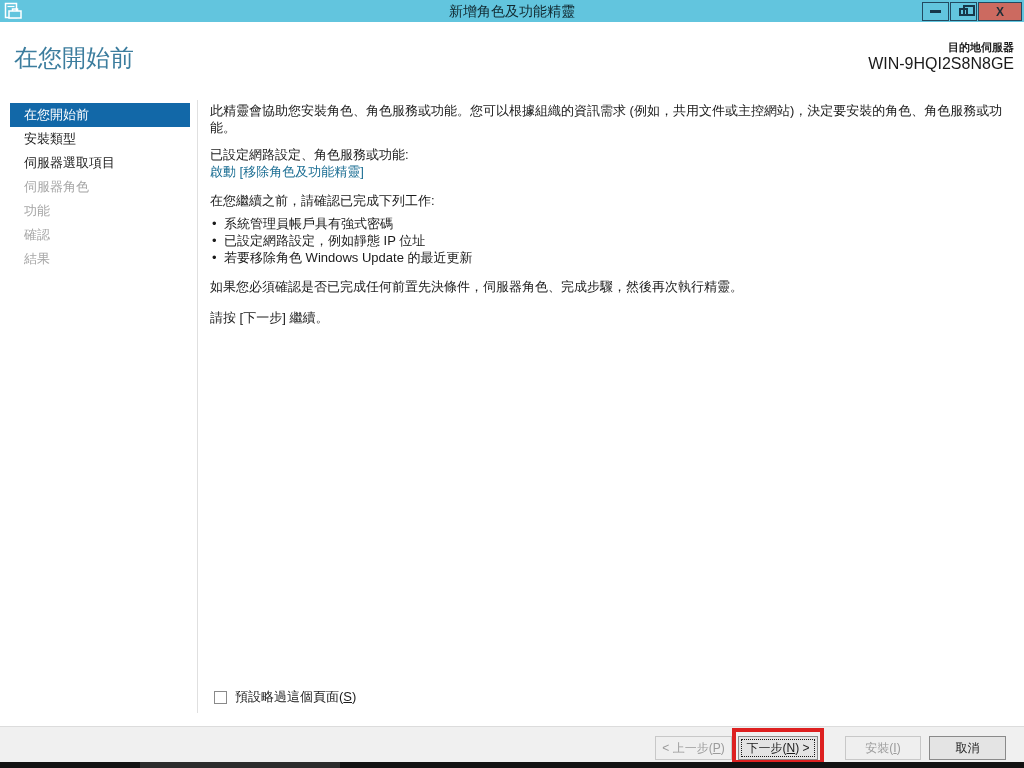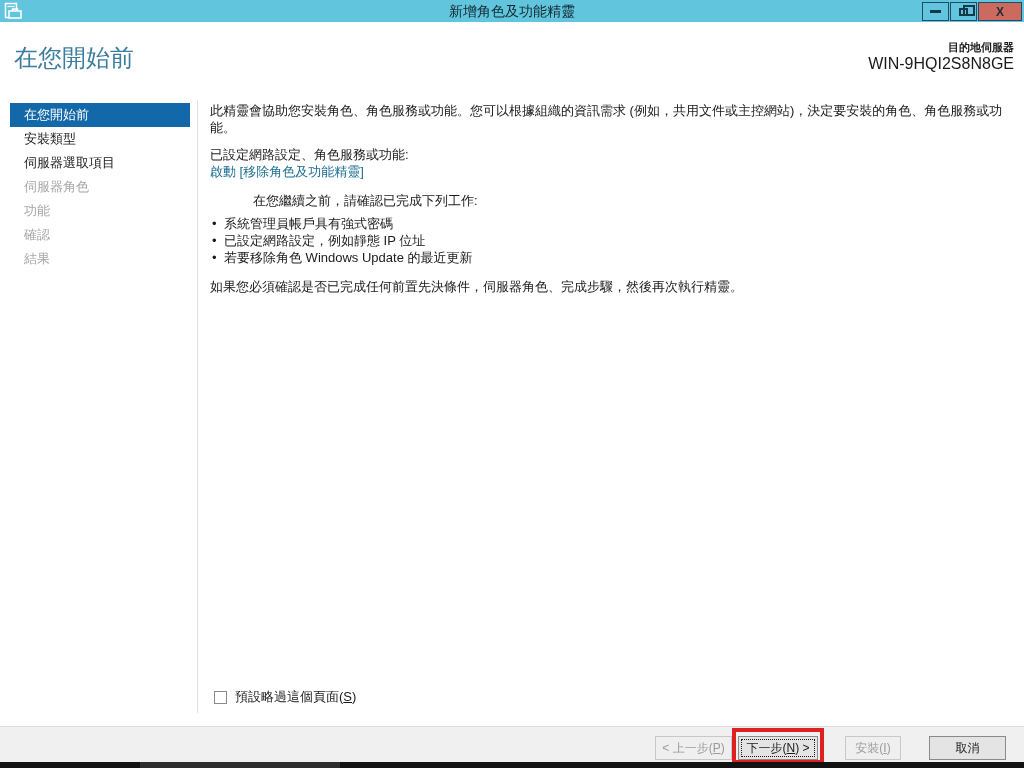--- a/index.html
+++ b/index.html
@@ -37,42 +37,42 @@
   .nav-item.disabled { color:#a6a6a6; }
   .v-divider { position:absolute; left:197px; top:100px; width:1px; height:613px; background:#e0e0e0; }
 
   
   .main { position:absolute; left:210px; top:100px; width:804px; font-size:13px;
     color:#1a1a1a; line-height:17px; }
   .main p { margin-bottom:0; }
   .p-intro { margin-top:2px; }
   .p-remove { margin-top:10px; }
   .link { color:#1d6f94; cursor:pointer; }
-  .p-confirm { margin-top:12px;margin-left:43px; }
+  .p-confirm { margin-top:12px; }
   .bullets { list-style:none; margin-top:6px; }
   .bullets li { padding-left:14px; position:relative; line-height:17px; }
   .bullets li::before { content:"•"; position:absolute; left:2px; }
   .p-note { margin-top:12px; }
   .p-hint { margin-top:14px; }
 
   
   .skip-row { position:absolute; left:214px; top:688px; display:flex; align-items:center;
     font-size:13px; color:#1a1a1a; }
   .checkbox { width:13px; height:13px; border:1px solid #8a8a8a; background:#fff; margin-right:8px; }
   .key { text-decoration:underline; }
 
   
   .footer { position:absolute; left:0; top:726px; width:1024px; height:36px;
     background:#f0f0f0; border-top:1px solid #dcdcdc; }
   .btn { position:absolute; top:9px; height:24px; font-size:12px; color:#1a1a1a;
     background:#e4e4e4; border:1px solid #8a8a8a; text-align:center; line-height:22px; }
   .btn.disabled { background:#efefef; border-color:#c8c8c8; color:#9b9b9b; }
   .btn-prev { left:655px; width:77px; }
   .btn-next { left:738px; width:80px; outline:1px dotted #1a1a1a; outline-offset:-4px; }
-  .btn-install { left:845px; width:56px; }
+  .btn-install { left:845px; width:76px; }
   .btn-cancel { left:929px; width:77px; }
   .annotation { position:absolute; left:732px; top:1px; width:92px; height:36px;
     border:4px solid #dd2020; pointer-events:none; }
 
   
   .bottom-strip { position:absolute; left:0; top:762px; width:1024px; height:6px; background:#121212; }
   .bottom-strip-light { position:absolute; left:140px; top:0; width:200px; height:6px; background:#2c2c2c; }
 </style>
 </head>
 <body>
@@ -123,20 +123,21 @@
   <p class="p-intro">此精靈會協助您安裝角色、角色服務或功能。您可以根據組織的資訊需求 (例如，共用文件或主控網站)，決定要安裝的角色、角色服務或功能。</p>
   <p class="p-remove">已設定網路設定、角色服務或功能:</p>
   <p><span class="link">啟動 [移除角色及功能精靈]</span></p>
   <p class="p-confirm">在您繼續之前，請確認已完成下列工作:</p>
   <ul class="bullets">
     <li>系統管理員帳戶具有強式密碼</li>
     <li>已設定網路設定，例如靜態 IP 位址</li>
     <li>若要移除角色 Windows Update 的最近更新</li>
   </ul>
   <p class="p-note">如果您必須確認是否已完成任何前置先決條件，伺服器角色、完成步驟，然後再次執行精靈。</p>
+  <p class="p-hint">請按 [下一步] 繼續。</p>
 </div>
 
 <div class="skip-row">
   <span class="checkbox"></span>
   <span><span>預設略過這個頁面(</span><span class="key">S</span><span>)</span></span>
 </div>
 
 <div class="footer">
   <div class="btn btn-prev disabled"><span>&lt; 上一步(</span><span class="key">P</span><span>)</span></div>
   <div class="btn btn-next"><span>下一步(</span><span class="key">N</span><span>) &gt;</span></div>

